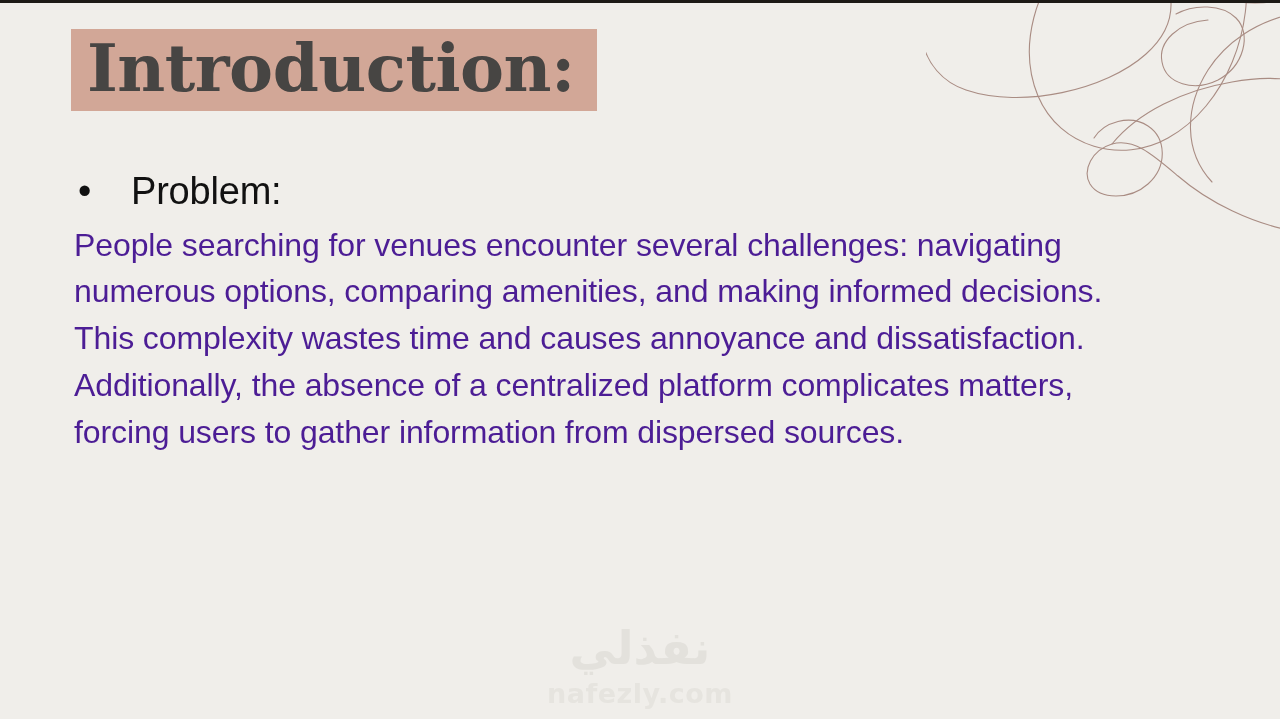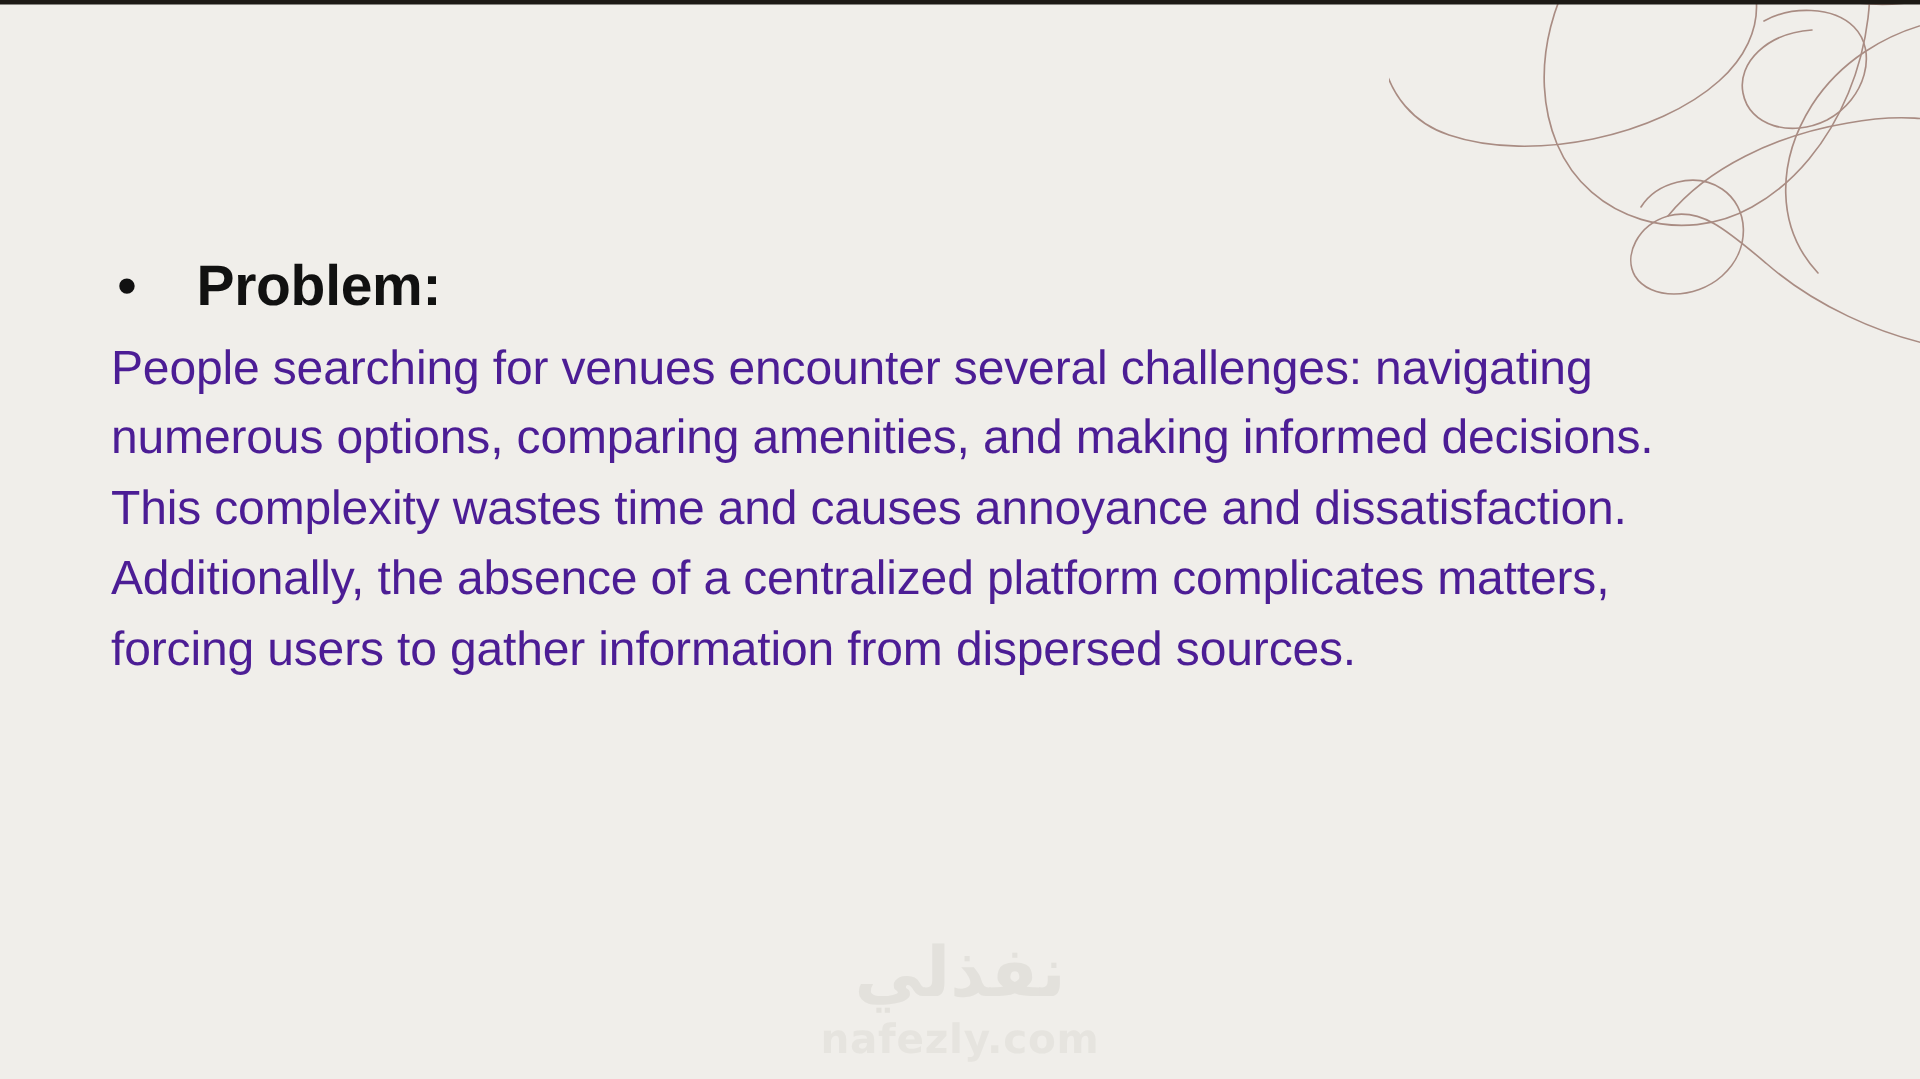--- a/index.html
+++ b/index.html
@@ -94,21 +94,21 @@
     flex: 0 0 57px;
     font-size: 38px;
     line-height: 1;
     color: #111111;
     text-align: left;
     padding-left: 4px;
     box-sizing: border-box;
   }
   .bullet-label {
     font-size: 38px;
-    font-weight: 700;
+    font-weight: 400;
     color: #111111;
     line-height: 1.15;
     letter-spacing: -0.2px;
   }
 
   .paragraph {
     margin: 4px 0 0 0;
     font-size: 32px;
     line-height: 1.46;
     color: #4c1d95;
@@ -163,20 +163,25 @@
         <path d="M 150 -40 C 108 0, 92 62, 112 110 C 134 162, 196 178, 242 152 C 300 120, 330 40, 318 -24"></path>
         <path d="M 196 -46 C 228 -6, 268 12, 312 16 C 352 20, 384 10, 404 -12"></path>
         <path d="M 282 34 C 252 36, 232 56, 236 76 C 240 98, 268 106, 292 94 C 318 80, 326 48, 310 32 C 296 18, 268 18, 250 28"></path>
         <path d="M 366 28 C 330 36, 300 56, 282 84 C 258 122, 258 166, 286 196"></path>
         <path d="M 372 246 C 326 238, 282 216, 252 190 C 226 168, 208 152, 186 158 C 166 164, 156 184, 164 198 C 174 214, 204 214, 222 198 C 242 180, 240 152, 222 140 C 204 128, 178 136, 168 152"></path>
         <path d="M 186 158 C 212 126, 258 104, 306 96 C 338 90, 366 92, 386 100"></path>
       </g>
     </svg>
   </div>
 
+  <div class="title-wrap">
+    <span class="title-highlight">
+      <span class="title-text">Introduction:</span>
+    </span>
+  </div>
 
   <div class="content">
 
     <div class="bullet-row">
       <span class="bullet-mark">•</span>
       <span class="bullet-label">Problem:</span>
     </div>
 
     <p class="paragraph">People searching for venues encounter several challenges: navigating numerous options, comparing amenities, and making informed decisions. This complexity wastes time and causes annoyance and dissatisfaction. Additionally, the absence of a centralized platform complicates matters, forcing users to gather information from dispersed sources.</p>
 

